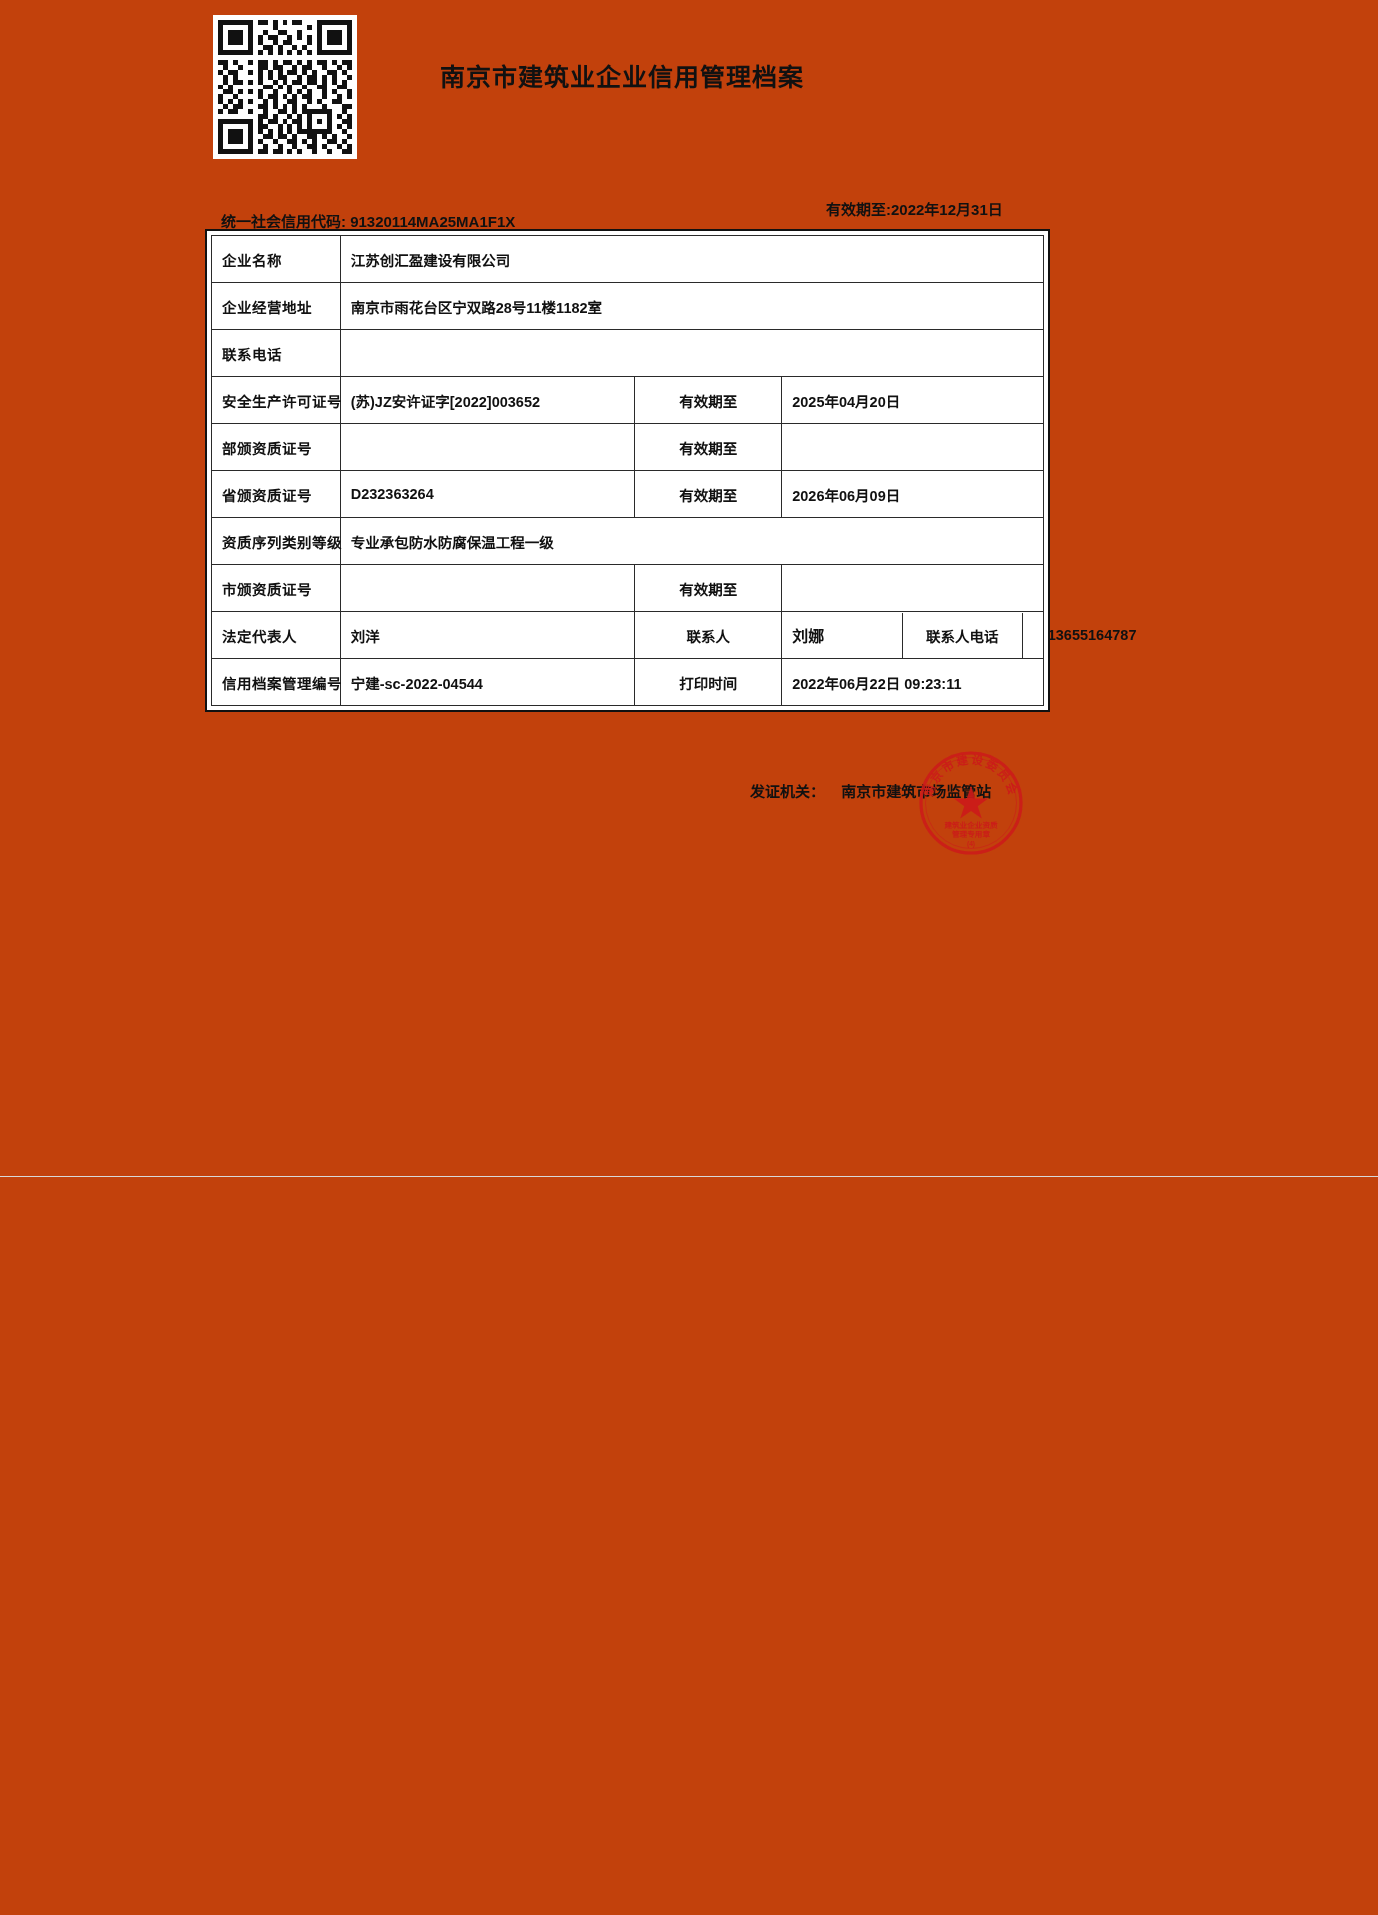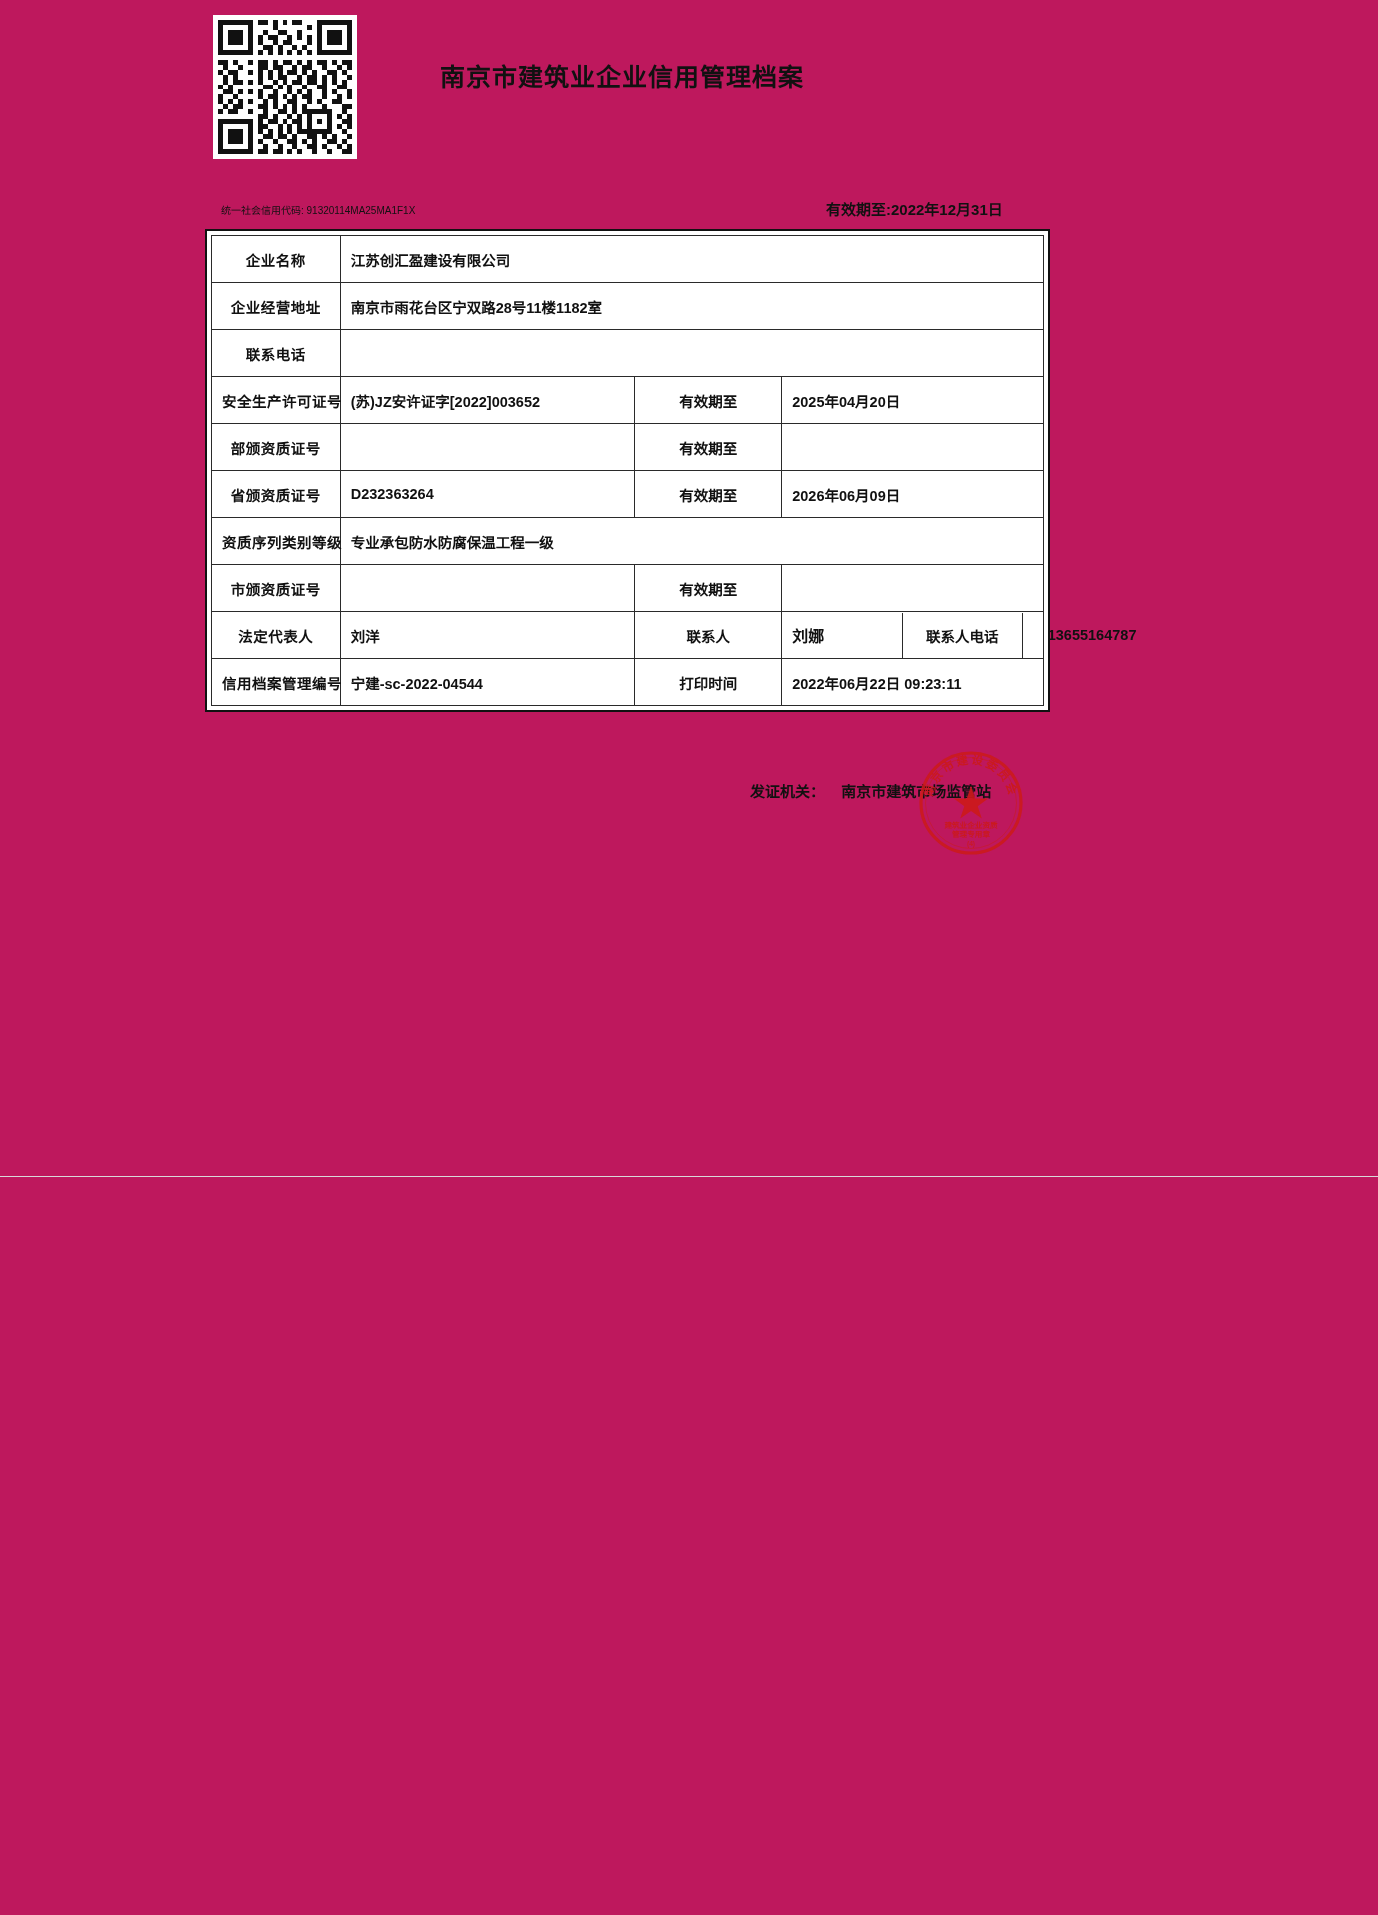--- a/index.html
+++ b/index.html
@@ -12,21 +12,21 @@
     height: 1915px;
     font-family: "Liberation Sans", "DejaVu Sans", sans-serif;
     color: #111111;
     position: relative;
     overflow: hidden;
   }
   .page {
     position: relative;
     width: 1378px;
     height: 1915px;
-    background: #be185d;
+    background: #c2410c;
   }
   
   .page-bottom-edge {
     position: absolute;
     left: 0;
     top: 1176px;
     width: 1378px;
     height: 1px;
     background: #d8d8d8;
   }
@@ -63,23 +63,23 @@
   .meta-row {
     position: absolute;
     left: 0;
     top: 198px;
     width: 1378px;
     height: 24px;
   }
   .meta-credit {
     position: absolute;
     left: 221px;
-    top: 4px;
-    font-size: 10px;
-    font-weight: normal;
+    top: 12px;
+    font-size: 15px;
+    font-weight: bold;
     color: #111111;
     white-space: nowrap;
   }
   .meta-valid {
     position: absolute;
     left: 826px;
     top: 0;
     font-size: 15px;
     font-weight: bold;
     color: #111111;
@@ -105,21 +105,21 @@
   table.info td {
     border: 1px solid #2a2a2a;
     height: 47px;
     padding: 0 10px;
     font-size: 14.5px;
     vertical-align: middle;
     box-sizing: border-box;
     color: #111111;
   }
   td.lbl {
-    text-align: center;
+    text-align: left;
     font-weight: bold;
     white-space: nowrap;
     letter-spacing: 0.5px;
   }
   td.val {
     text-align: left;
     font-weight: bold;
   }
   td.mid {
     text-align: center;

